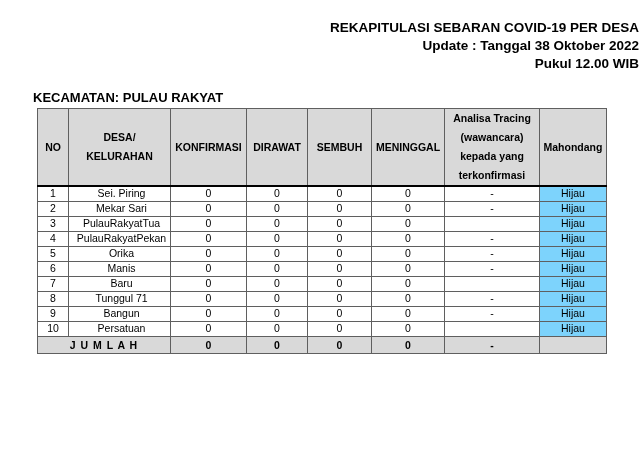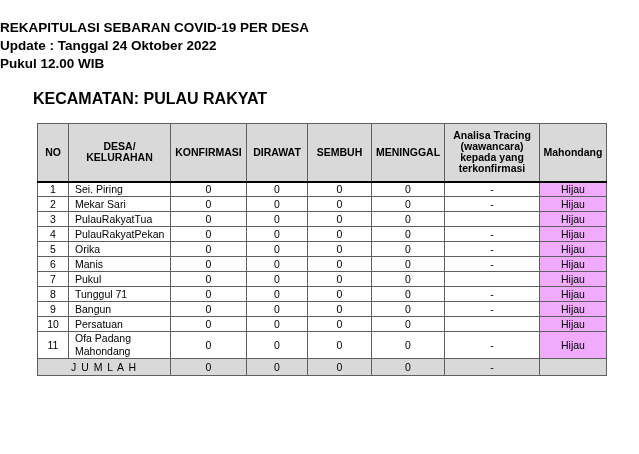--- a/index.html
+++ b/index.html
@@ -7,80 +7,80 @@
   body {
     width: 639px;
     height: 454px;
     background: #ffffff;
     color: #000000;
     font-family: "Liberation Sans", sans-serif;
     overflow: hidden;
   }
   .title-block {
     padding-top: 19px;
-    text-align: left;
+    text-align: right;
     font-weight: bold;
     font-size: 13.5px;
     line-height: 18px;
   }
   .section-label {
-    margin: 17px 0 15px 33px;
-    font-weight: bold;
-    font-size: 16px;
+    margin: 17px 0 3px 33px;
+    font-weight: bold;
+    font-size: 13px;
   }
   table.report {
     border-collapse: collapse;
     table-layout: fixed;
     margin-left: 37px;
     width: 569px;
   }
   .report th, .report td {
     border: 1px solid #5f5f5f;
     font-size: 10.5px;
     padding: 0 2px;
     overflow: hidden;
   }
   .report thead th {
     background: #d9d9d9;
     font-weight: bold;
     white-space: pre-line;
-    height: 58px;
+    height: 65px;
     vertical-align: middle;
-    line-height: 11px;
+    line-height: 19px;
     border-bottom: 2px solid #000000;
   }
   .report tbody td {
     height: 15px;
     line-height: 13px;
     text-align: center;
     vertical-align: middle;
     background: #ffffff;
   }
   .report tbody td.col-desa {
-    text-align: left;
+    text-align: center;
     padding-left: 6px;
     white-space: pre-line;
   }
-  .report tbody td.green { background: #f0abfc; }
+  .report tbody td.green { background: #7dd3fc; }
   .report tbody tr:nth-child(12) td { height: 43px; }
   .report tfoot td {
     background: #d9d9d9;
-    font-weight: normal;
+    font-weight: bold;
     height: 17px;
     text-align: center;
     vertical-align: middle;
   }
   .report tfoot td.jumlah-label { letter-spacing: 1px; }
 </style>
 </head>
 <body>
 
 <div class="title-block">
   <div>REKAPITULASI SEBARAN COVID-19 PER DESA</div>
-  <div>Update : Tanggal 24 Oktober 2022</div>
+  <div>Update : Tanggal 38 Oktober 2022</div>
   <div>Pukul 12.00 WIB</div>
 </div>
 
 <div class="section-label">KECAMATAN: PULAU RAKYAT</div>
 
 <table class="report">
   <colgroup>
     <col style="width:31px">
     <col style="width:102px">
     <col style="width:76px">
@@ -162,21 +162,21 @@
         <td class="col-desa">Manis</td>
         <td class="col-konfirmasi">0</td>
         <td class="col-dirawat">0</td>
         <td class="col-sembuh">0</td>
         <td class="col-meninggal">0</td>
         <td class="col-tracing">-</td>
         <td class="col-keterangan green">Hijau</td>
       </tr>
       <tr>
         <td class="col-no">7</td>
-        <td class="col-desa">Pukul</td>
+        <td class="col-desa">Baru</td>
         <td class="col-konfirmasi">0</td>
         <td class="col-dirawat">0</td>
         <td class="col-sembuh">0</td>
         <td class="col-meninggal">0</td>
         <td class="col-tracing"></td>
         <td class="col-keterangan green">Hijau</td>
       </tr>
       <tr>
         <td class="col-no">8</td>
         <td class="col-desa">Tunggul 71</td>
@@ -198,31 +198,20 @@
         <td class="col-keterangan green">Hijau</td>
       </tr>
       <tr>
         <td class="col-no">10</td>
         <td class="col-desa">Persatuan</td>
         <td class="col-konfirmasi">0</td>
         <td class="col-dirawat">0</td>
         <td class="col-sembuh">0</td>
         <td class="col-meninggal">0</td>
         <td class="col-tracing"></td>
-        <td class="col-keterangan green">Hijau</td>
-      </tr>
-      <tr>
-        <td class="col-no">11</td>
-        <td class="col-desa">Ofa Padang
-Mahondang</td>
-        <td class="col-konfirmasi">0</td>
-        <td class="col-dirawat">0</td>
-        <td class="col-sembuh">0</td>
-        <td class="col-meninggal">0</td>
-        <td class="col-tracing">-</td>
         <td class="col-keterangan green">Hijau</td>
       </tr>
     </tbody>
   <tfoot>
     <tr>
       <td colspan="2" class="jumlah-label">J U M L A H</td>
       <td>0</td>
       <td>0</td>
       <td>0</td>
       <td>0</td>

